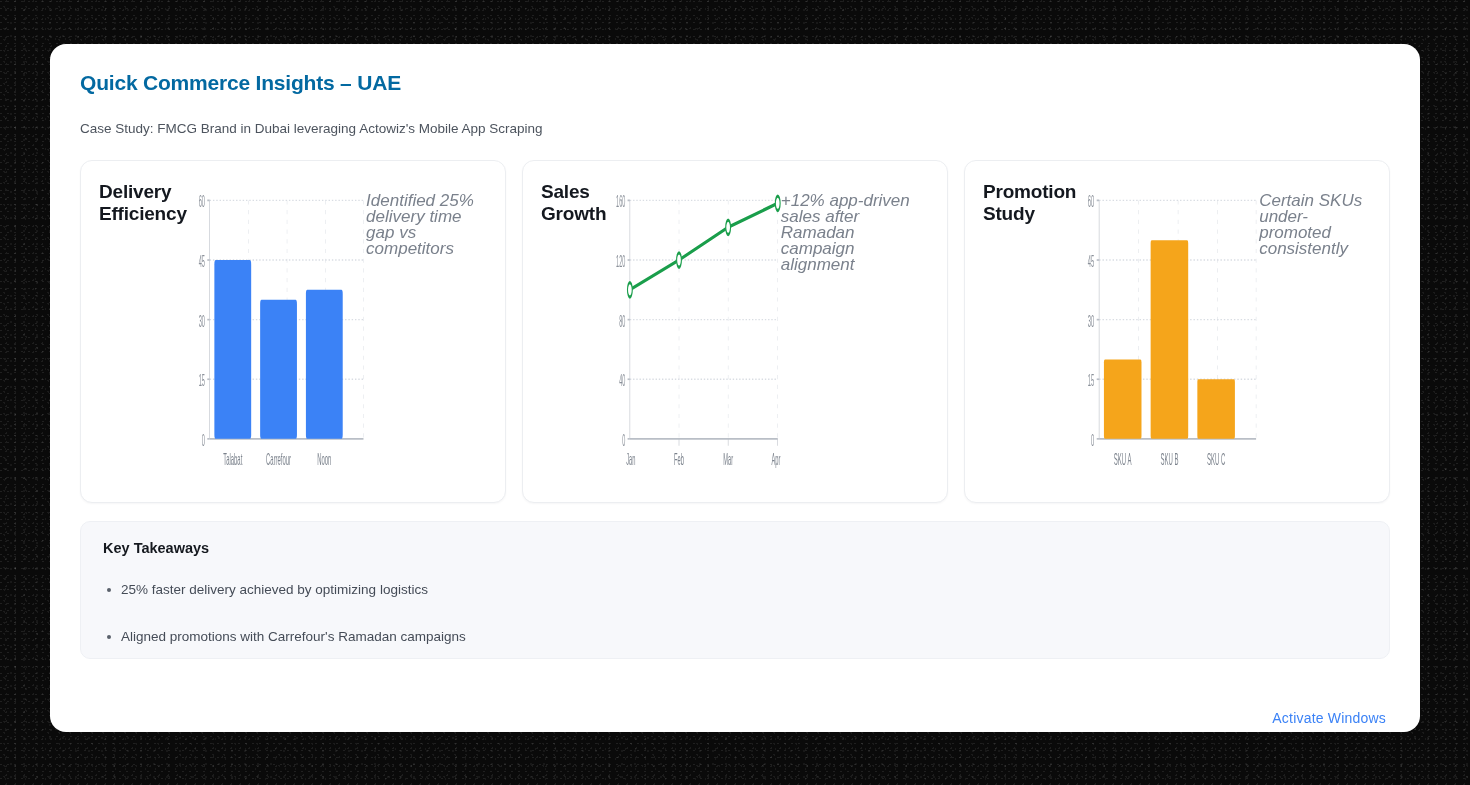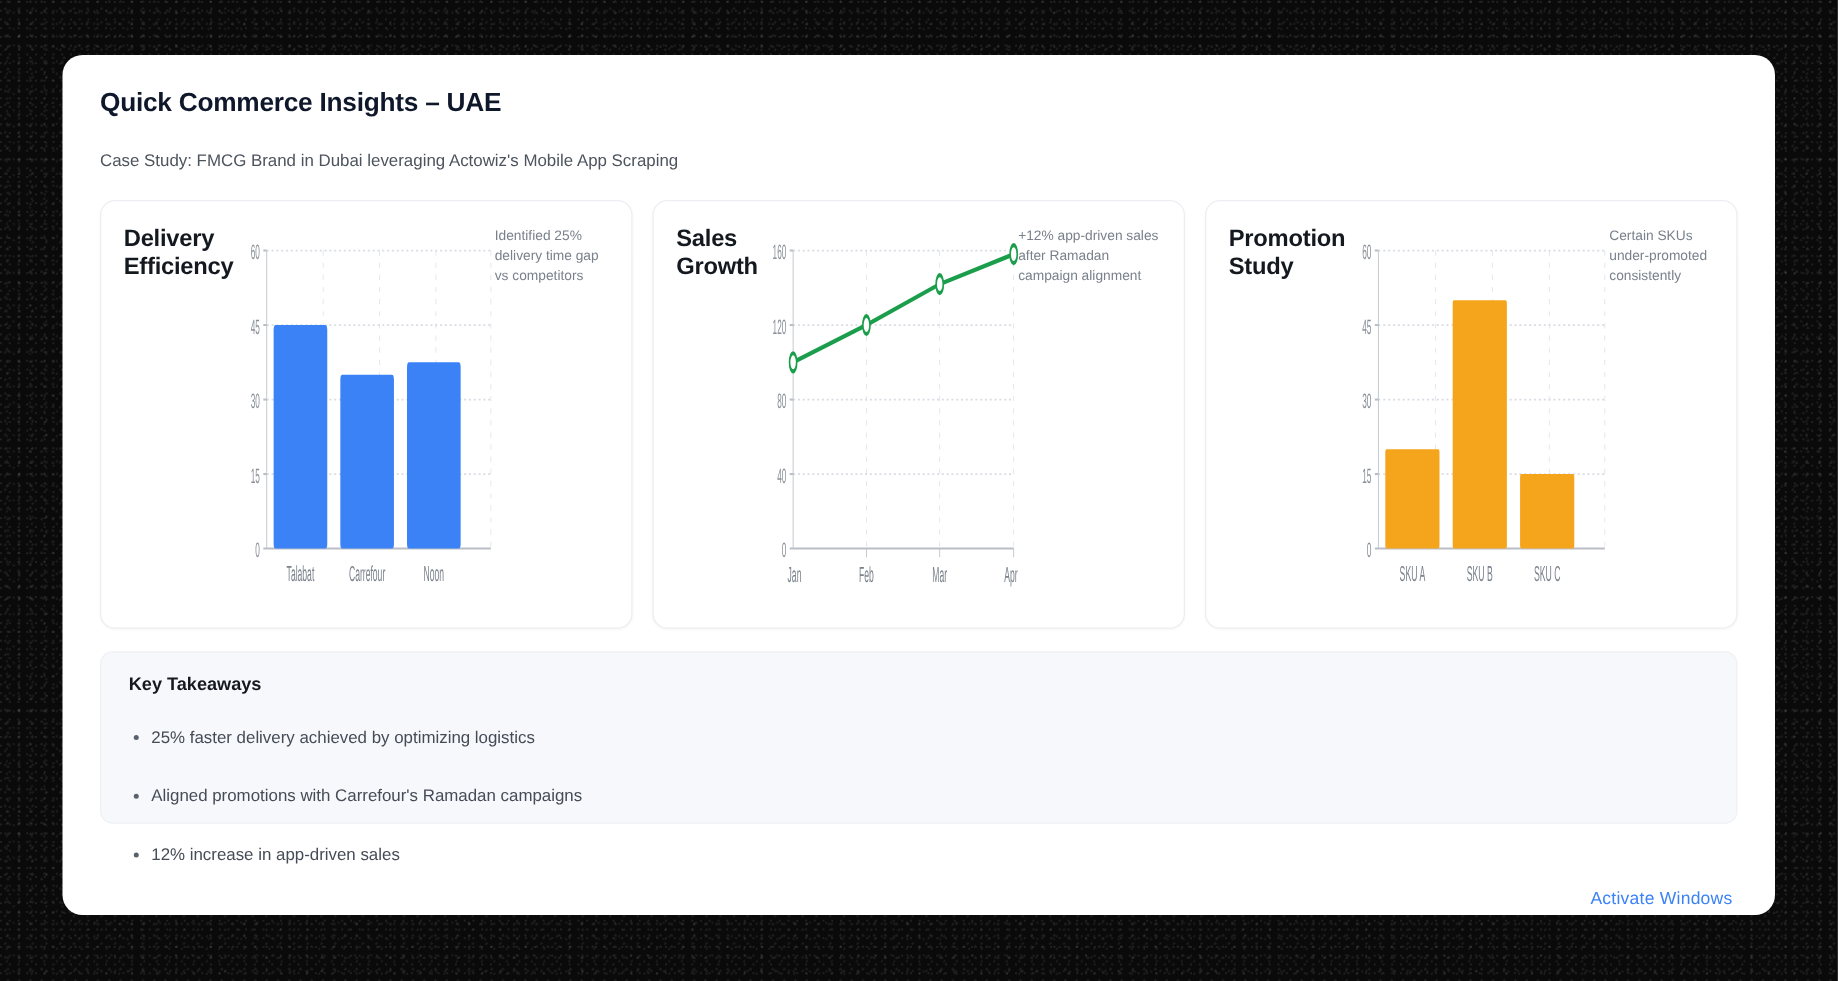--- a/index.html
+++ b/index.html
@@ -36,21 +36,21 @@
     height: 688px;
     background: #ffffff;
     border-radius: 16px;
     padding: 26px 30px 0 30px;
     overflow: hidden;
   }
 
   #page-title {
     font-size: 21px;
     font-weight: bold;
-    color: #0f172a;
+    color: #0369a1;
     letter-spacing: -0.2px;
     line-height: 26px;
   }
 
   #page-subtitle {
     margin-top: 24px;
     font-size: 13.5px;
     color: #4d545e;
     line-height: 18px;
   }
@@ -79,23 +79,25 @@
     font-weight: bold;
     color: #14181f;
     letter-spacing: -0.2px;
     margin-bottom: 6px;
   }
 
   .chart-plot { flex: 1 1 auto; position: relative; }
   .chart-plot svg { display: block; width: 100%; height: 100%; }
 
   .chart-caption {
-    font-size: 11px;
+    font-size: 17px;
     color: #7a818c;
+    margin-top: 12px;
     line-height: 16px;
+    font-style: italic;
   }
 
   
   #takeaways {
     margin-top: 18px;
     background: #f7f8fb;
     border: 1px solid #eef0f4;
     border-radius: 10px;
     padding: 18px 22px 20px 22px;
     height: 138px;
@@ -312,20 +314,19 @@
         <div class="chart-caption">Certain SKUs under-promoted consistently</div>
       </div>
 
     </div>
 
     <div id="takeaways">
       <div id="takeaways-title">Key Takeaways</div>
       <ul id="takeaways-list">
         <li>25% faster delivery achieved by optimizing logistics</li>
         <li>Aligned promotions with Carrefour's Ramadan campaigns</li>
-        <li>12% increase in app-driven sales</li>
       </ul>
     </div>
 
     <div id="watermark">Activate Windows</div>
 
   </div>
 </div>
 
 </body></html>

